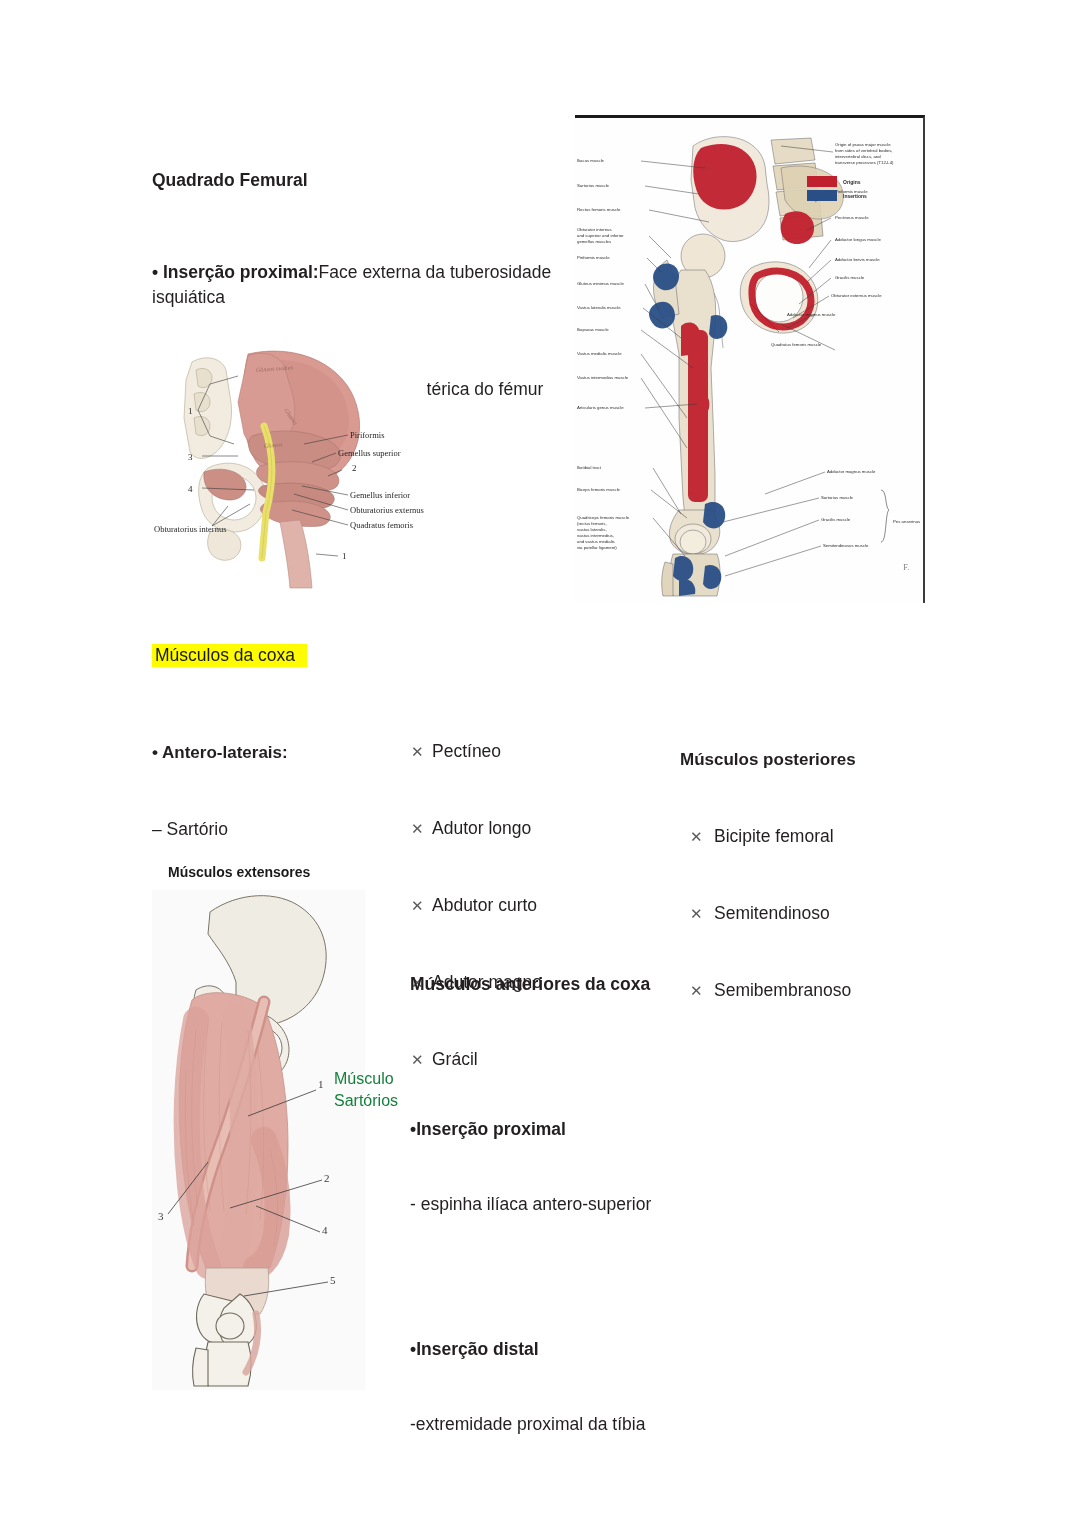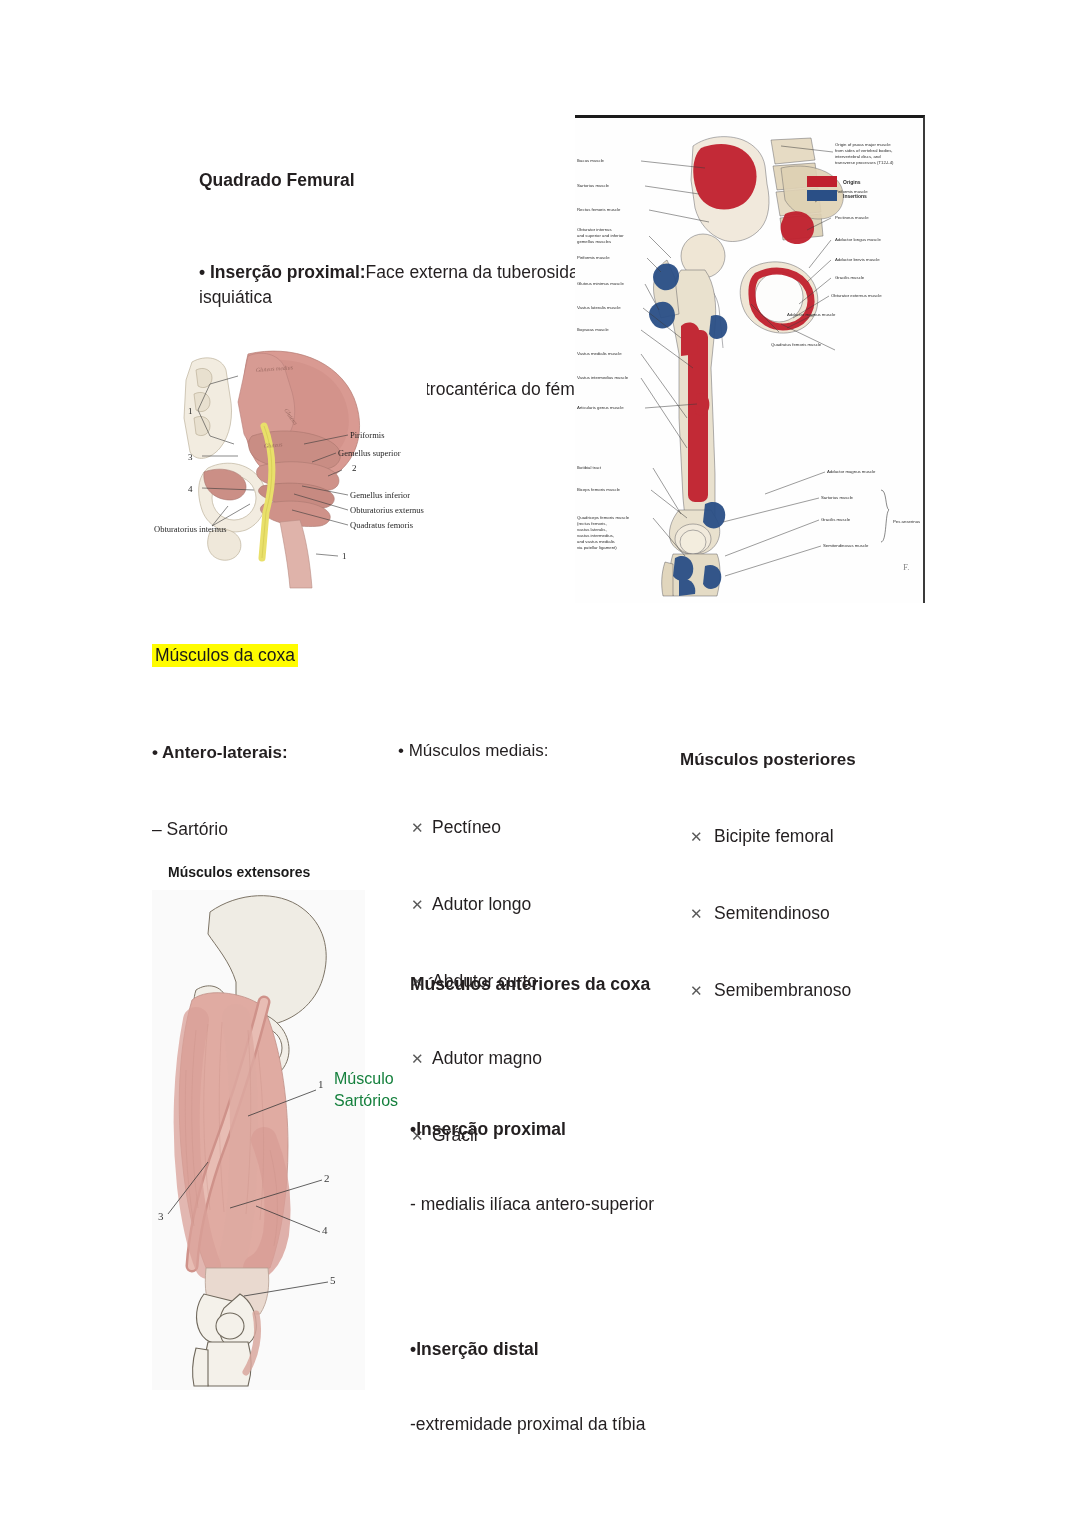--- a/index.html
+++ b/index.html
@@ -26,27 +26,27 @@
   .blk { position: absolute; }
   .t {
     font-size: 17.5px;
     line-height: 25px;
     color: #231f20;
     white-space: pre-wrap;
   }
   .b { font-weight: bold; }
   .hl {
     background: #fffc00;
-    padding: 1px 3px 2px 3px;
+    padding: 1px 12px 2px 3px;
     display: inline;
     margin-top: 38px;
   }
 
   
-  #top-text { left: 152px; top: 118px; width: 400px; margin-left: 47px; }
+  #top-text { left: 152px; top: 118px; width: 400px; }
   #top-text .para { margin-bottom: 17px; }
   #top-text .para:last-child { margin-bottom: 0; }
 
   
   #plate-right {
     left: 575px; top: 115px;
     width: 350px; height: 488px;
     background: #fdfdfc;
     border-top: 3px solid #1b1b1b;
     border-right: 2px solid #3b3b3b;
@@ -368,21 +368,20 @@
   </div>
 
   <div class="blk t" id="col-a">
     <div class="bullet-head b">• Antero-laterais:</div>
     <div class="dash-line">– Sartório</div>
     <div class="dash-line">– Tensor da fáscia lata</div>
     <div class="dash-line">– Quadricípite femoral</div>
   </div>
 
   <div class="blk t" id="col-b">
-    <div class="bullet-head">• Músculos mediais:</div>
     <div class="x-item">
       <span class="x-mark">✕</span>
       <span>Pectíneo</span>
     </div>
     <div class="x-item">
       <span class="x-mark">✕</span>
       <span>Adutor longo</span>
     </div>
     <div class="x-item">
       <span class="x-mark">✕</span>
@@ -490,21 +489,21 @@
 
   <div class="blk" id="sart-label">
     <div>Músculo</div>
     <div>Sartórios</div>
   </div>
 
   <div class="blk t" id="bottom-text">
     <div class="b">Músculos anteriores da coxa</div>
     <div class="sp"></div>
     <div class="b tight">•Inserção proximal</div>
-    <div class="tight">- medialis ilíaca antero-superior</div>
+    <div class="tight">- espinha ilíaca antero-superior</div>
     <div class="sp"></div>
     <div class="b tight">•Inserção distal</div>
     <div class="tight">-extremidade proximal da tíbia</div>
     
     
     
     
     
     
     

